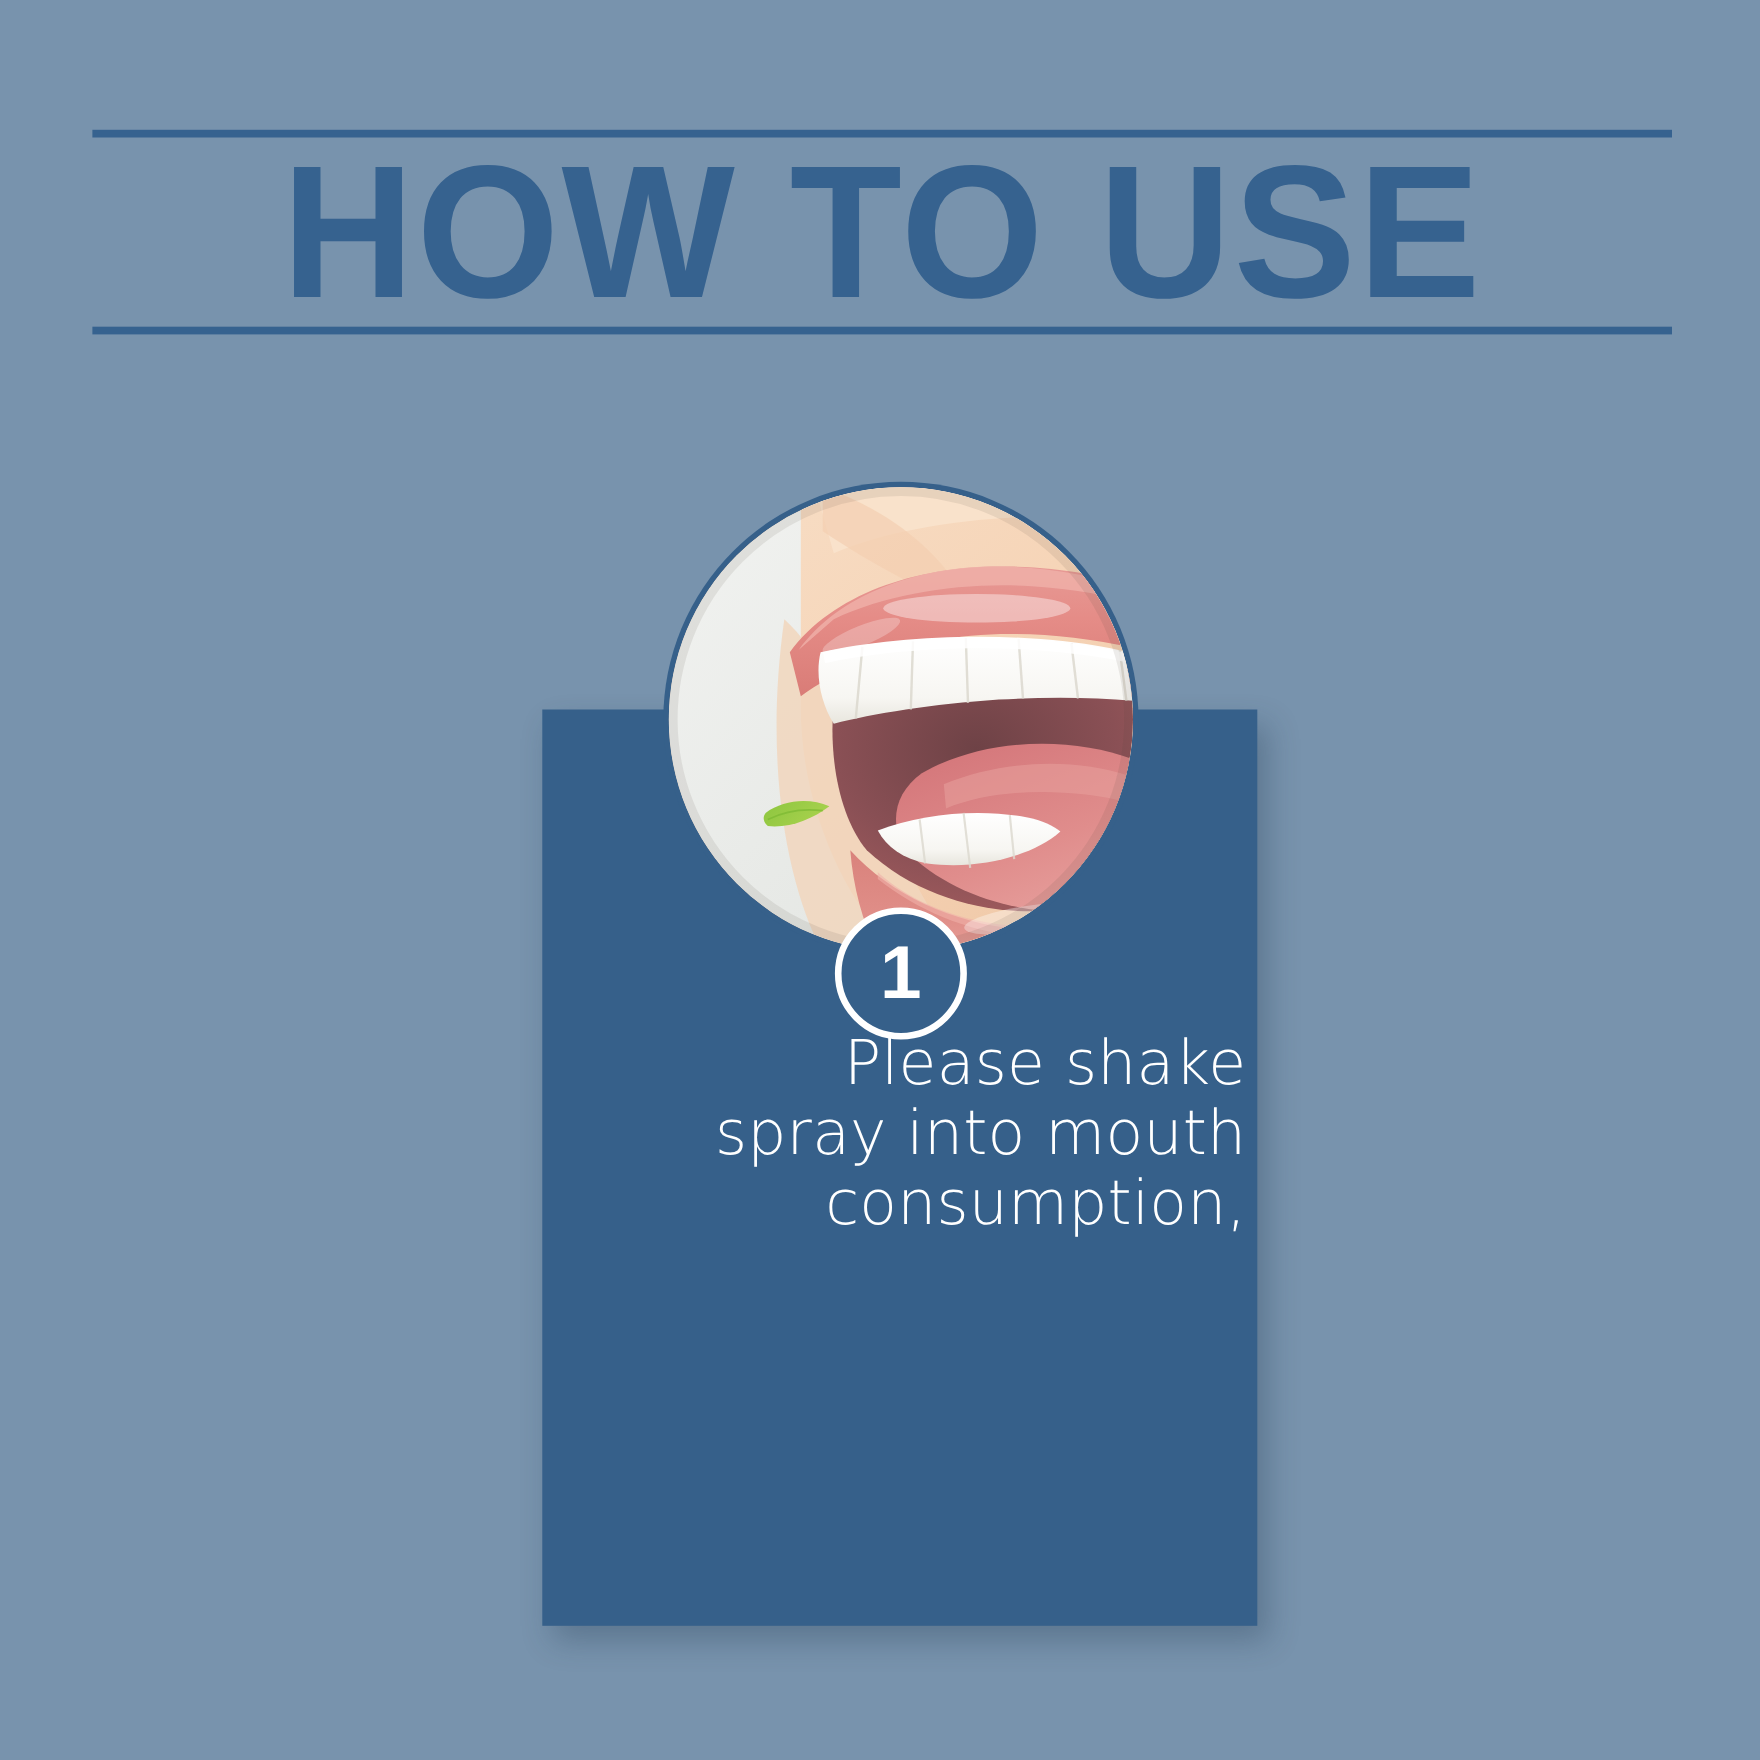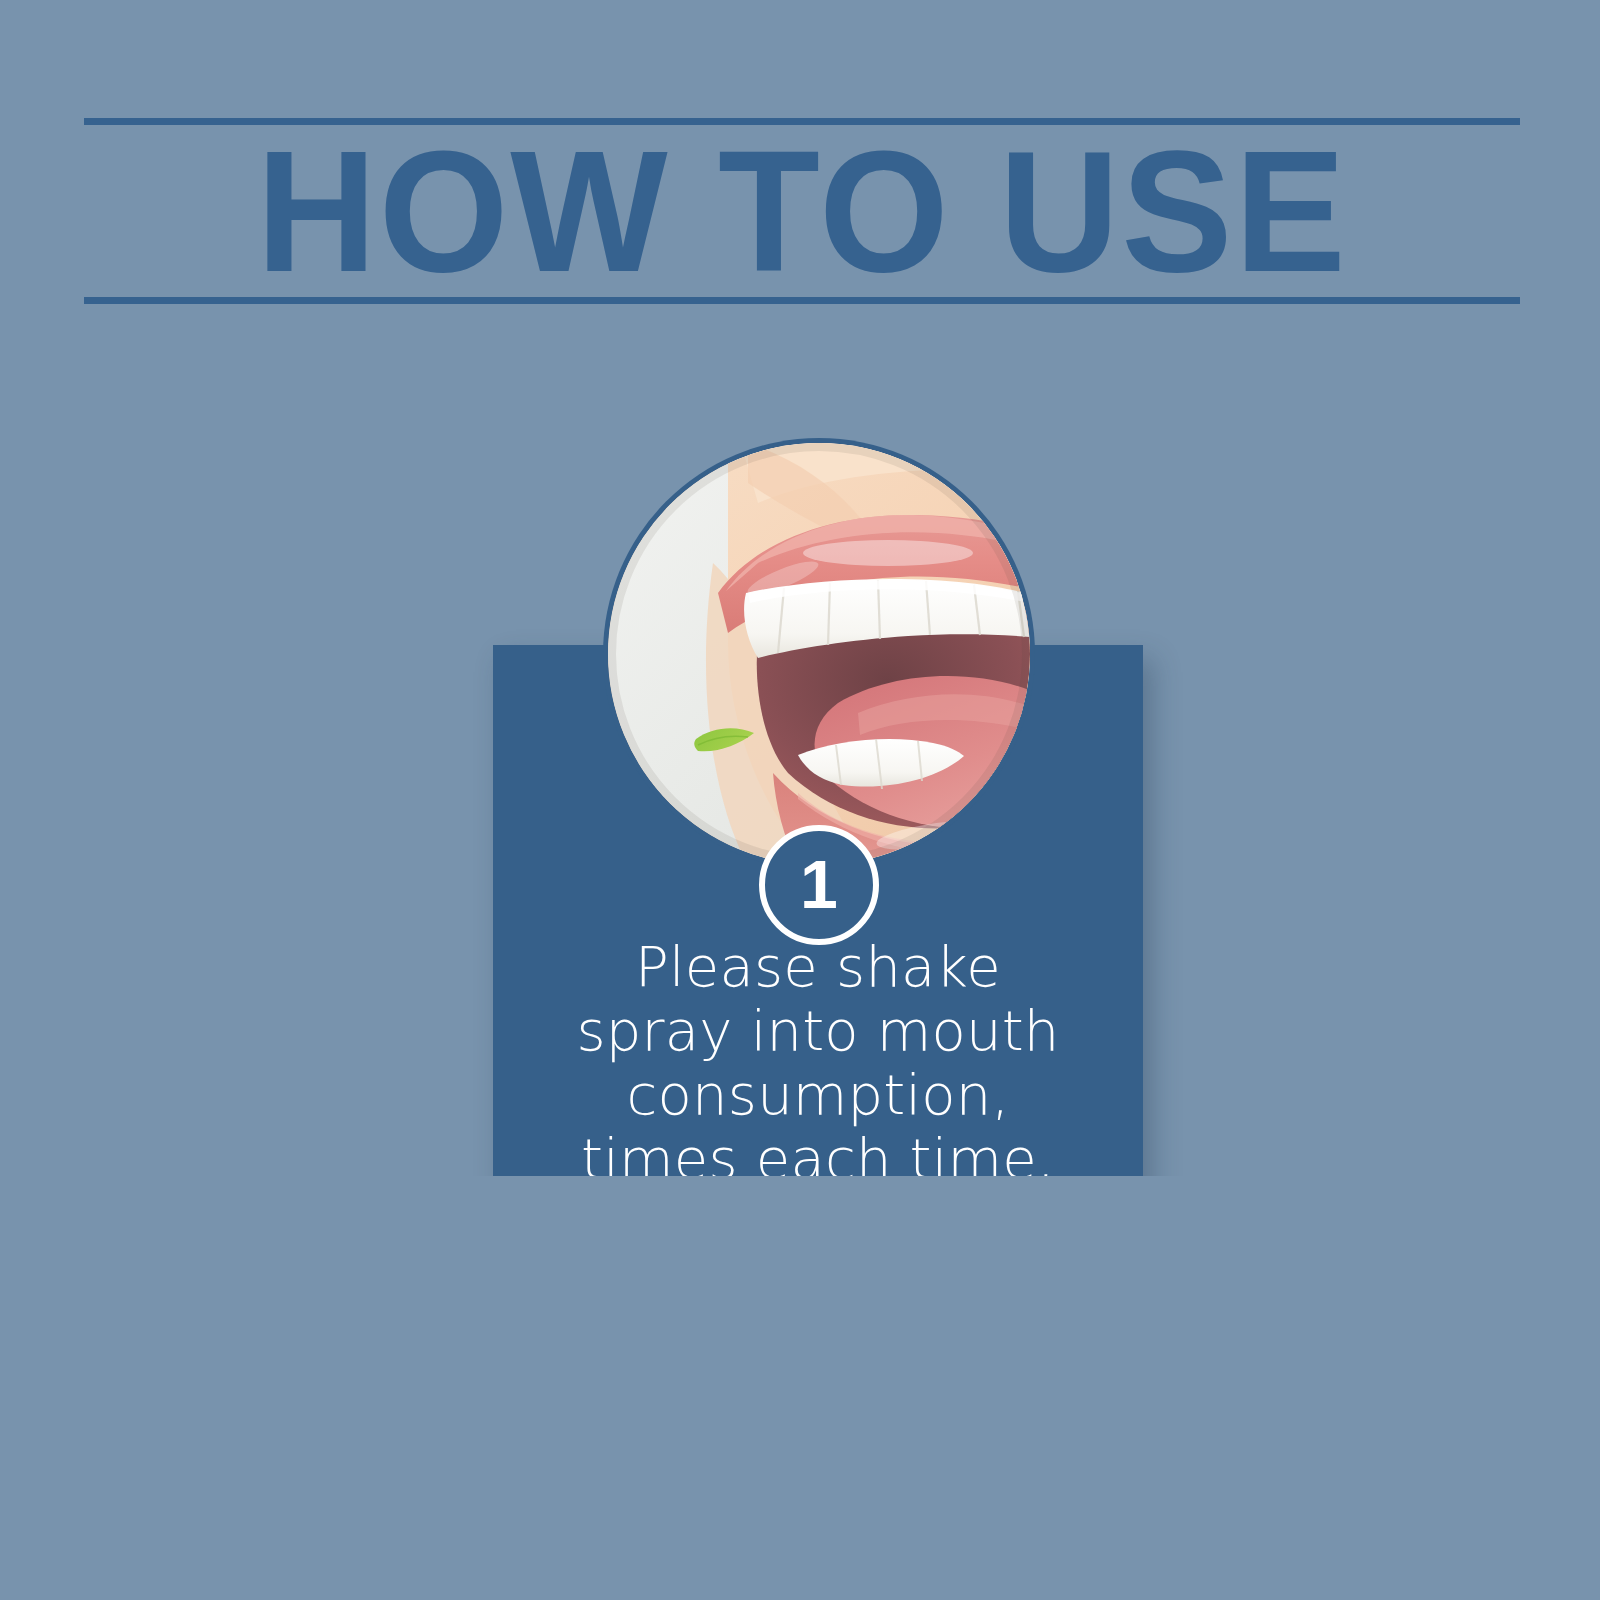--- a/index.html
+++ b/index.html
@@ -11,21 +11,21 @@
     width: 1600px;
     height: 1600px;
     overflow: hidden;
     font-family: "Liberation Sans", sans-serif;
     background: #7893ad;
   }
 
   .poster {
     position: relative;
     width: 1600px;
-    height: 1176px;
+    height: 1600px;
     background: #7893ad;
     overflow: hidden;
   }
 
   
   .header {
     position: absolute;
     left: 84px;
     top: 118px;
     width: 1436px;
@@ -114,21 +114,21 @@
     line-height: 1;
     margin-top: -2px;
   }
 
   
   .step-text {
     position: absolute;
     left: 503px;
     top: 935px;
     width: 630px;
-    text-align: center;
+    text-align: right;
     color: #ffffff;
     font-family: "DejaVu Sans", sans-serif;
     font-weight: 300;
     font-size: 56px;
     line-height: 64px;
     letter-spacing: 0.2px;
   }
   .step-text .line {
     display: block;
     white-space: nowrap;
@@ -249,16 +249,15 @@
   </div>
 
   <div class="step-badge">
     <span class="step-badge-number">1</span>
   </div>
 
   <div class="step-text">
     <span class="line">Please shake</span>
     <span class="line">spray into mouth</span>
     <span class="line">consumption,</span>
-    <span class="line">times each time,</span>
   </div>
 
 </div>
 
 </body></html>

